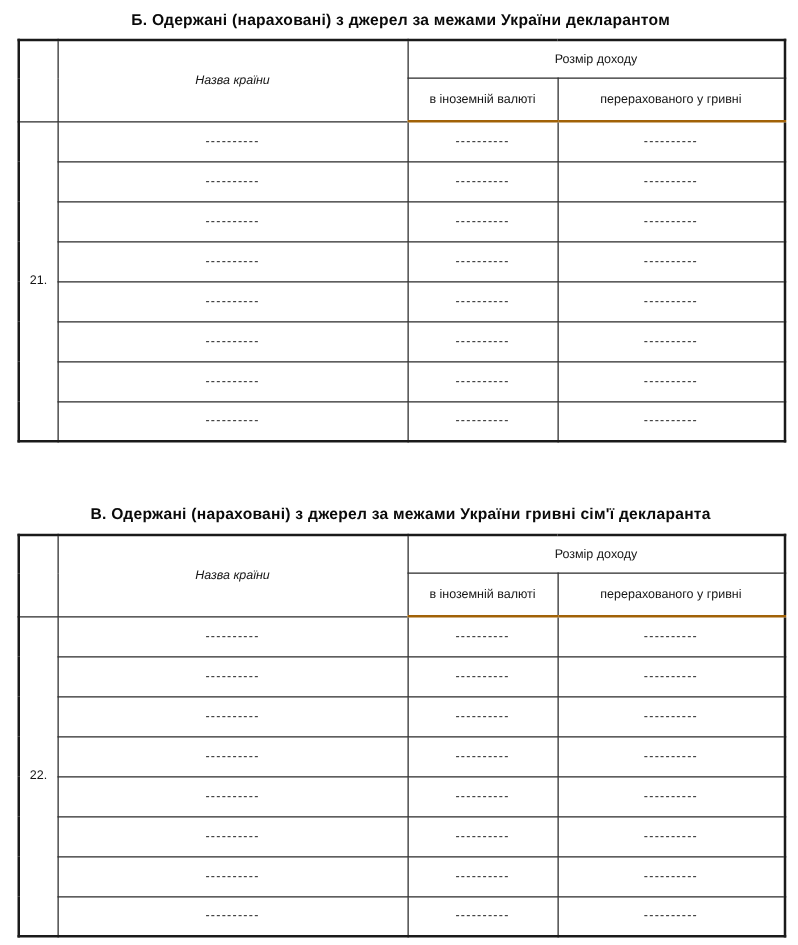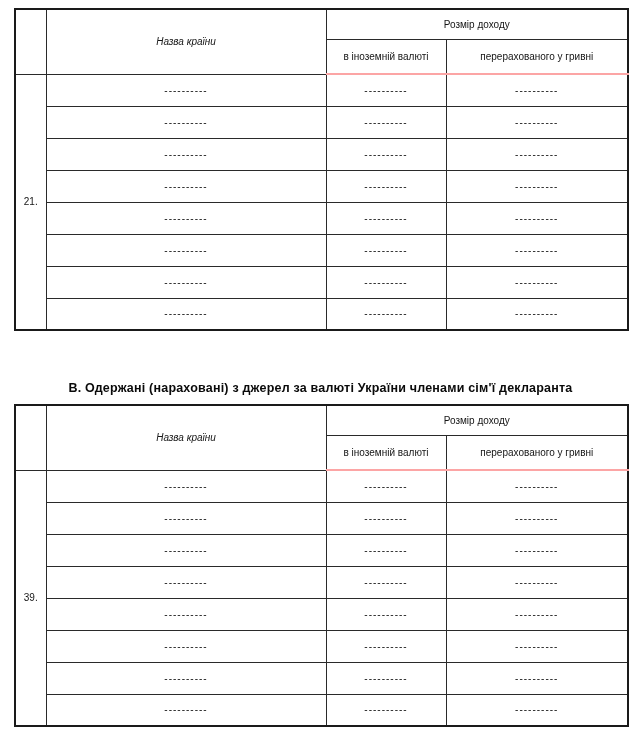--- a/index.html
+++ b/index.html
@@ -46,21 +46,21 @@
     text-align: center;
     vertical-align: middle;
     overflow: hidden;
     white-space: nowrap;
   }
   col.c-num     { width: 31px; }
   col.c-country { width: 280px; }
   col.c-foreign { width: 120px; }
   col.c-uah     { width: 182px; }
   tr.h-top th    { height: 29px; }
-  tr.h-bottom th { height: 33px; border-bottom: 2px solid #fca5a5; }
+  tr.h-bottom th { height: 33px; border-bottom: 2px solid #a16207; }
   th.num-head { border-bottom: 2px solid #1a1a1a; font-style: italic; }
   tbody tr { height: 32px; }
   td.num {
     vertical-align: top;
     font-weight: bold;
     font-size: 12px;
     padding-top: 5px;
     color: #050505;
     margin-left: 33px;
   }
@@ -73,20 +73,21 @@
   td.left-dash {
     text-align: left;
     padding-left: 8px;
   }
 </style>
 </head>
 <body>
 
 <div class="page">
 
+  <div class="section-title first">Б. Одержані (нараховані) з джерел за межами України декларантом</div>
 
   <table class="decl-table">
     <colgroup>
       <col class="c-num">
         <col class="c-country">
         <col class="c-foreign">
         <col class="c-uah">
     </colgroup>
     <thead>
       <tr class="h-top">
@@ -137,21 +138,21 @@
           <td class="dash-cell left-dash">----------</td>
         </tr>
         <tr>
           <td class="dash-cell">----------</td>
           <td class="dash-cell left-dash">----------</td>
           <td class="dash-cell left-dash">----------</td>
         </tr>
       </tbody>
   </table>
 
-  <div class="section-title second">В. Одержані (нараховані) з джерел за валюті України членами сім'ї декларанта</div>
+  <div class="section-title second">В. Одержані (нараховані) з джерел за межами України гривні сім'ї декларанта</div>
 
   <table class="decl-table">
     <colgroup>
       <col class="c-num">
         <col class="c-country">
         <col class="c-foreign">
         <col class="c-uah">
     </colgroup>
     <thead>
       <tr class="h-top">
@@ -159,21 +160,21 @@
         <th rowspan="2" class="num-head">Назва країни</th>
         <th colspan="2">Розмір доходу</th>
       </tr>
       <tr class="h-bottom">
         <th>в іноземній валюті</th>
         <th>перерахованого у гривні</th>
       </tr>
     </thead>
     <tbody>
         <tr>
-          <td class="num" rowspan="8">39.</td>
+          <td class="num" rowspan="8">22.</td>
           <td class="dash-cell">----------</td>
           <td class="dash-cell left-dash">----------</td>
           <td class="dash-cell left-dash">----------</td>
         </tr>
         <tr>
           <td class="dash-cell">----------</td>
           <td class="dash-cell left-dash">----------</td>
           <td class="dash-cell left-dash">----------</td>
         </tr>
         <tr>

